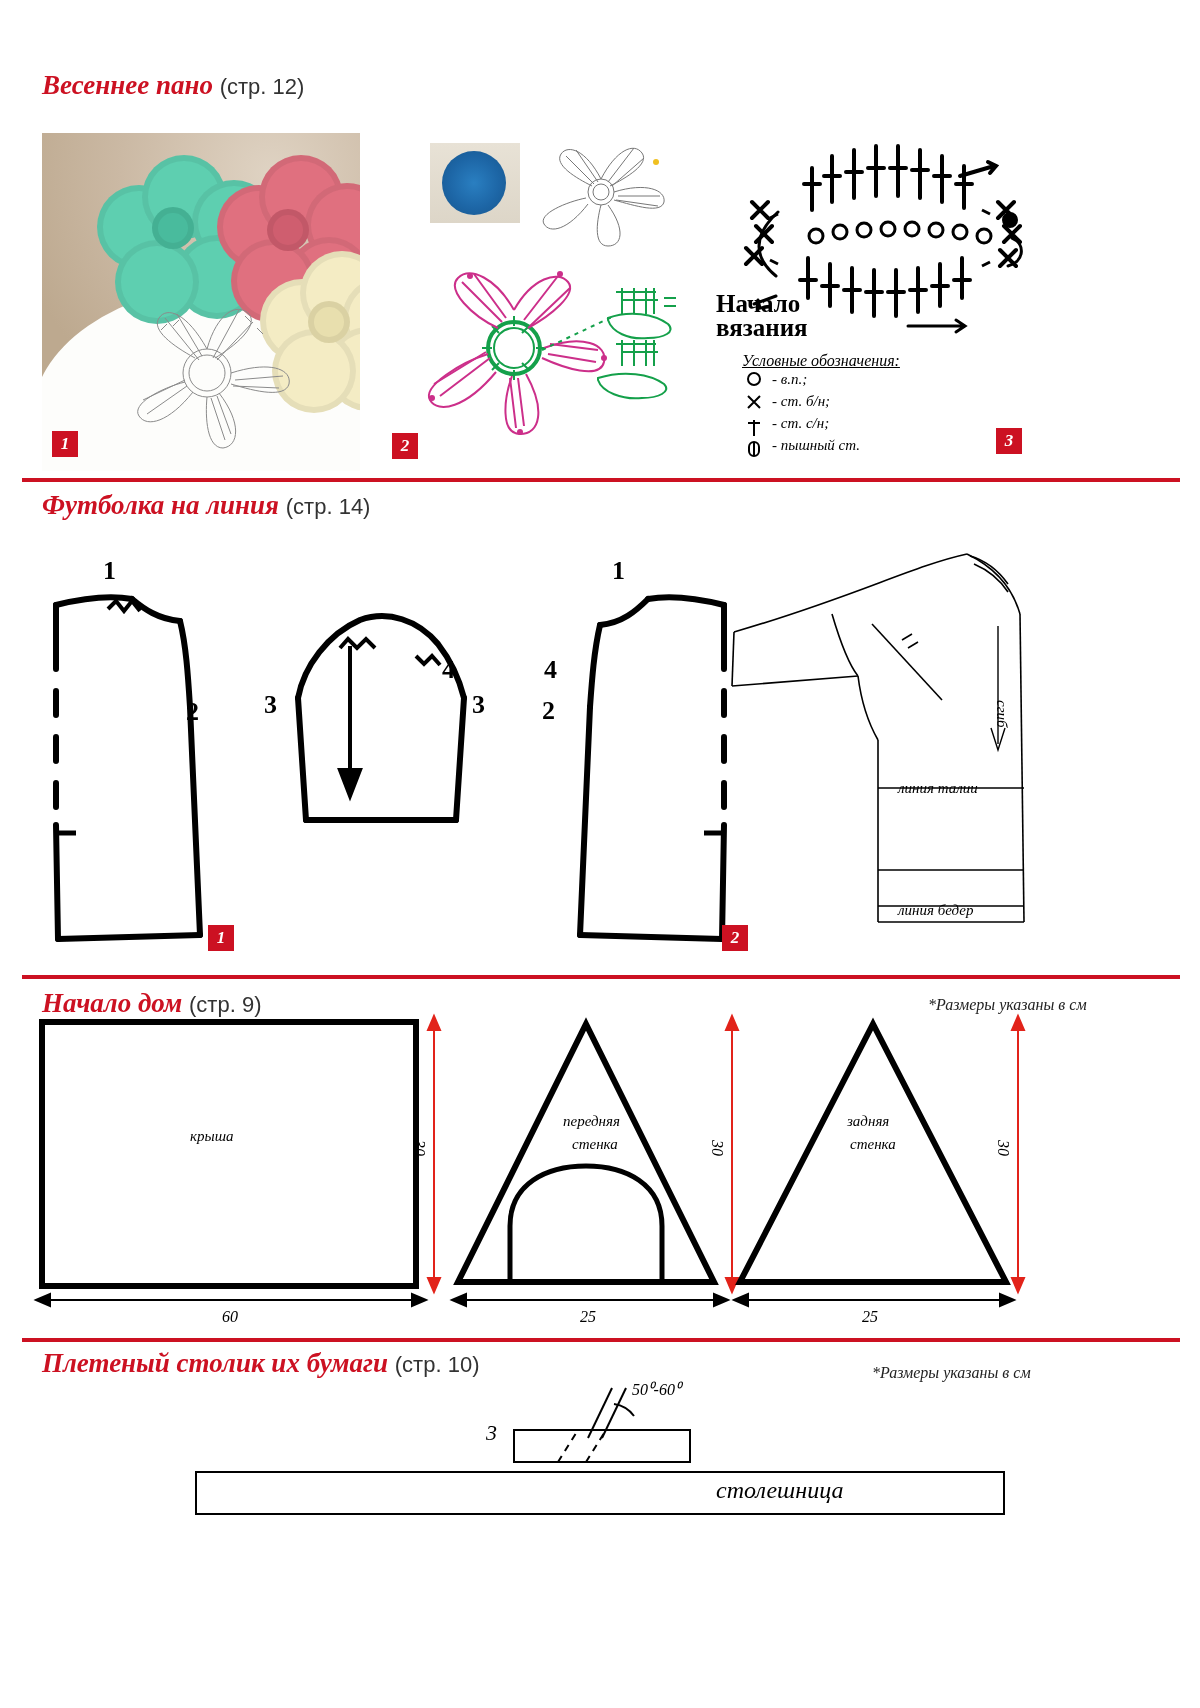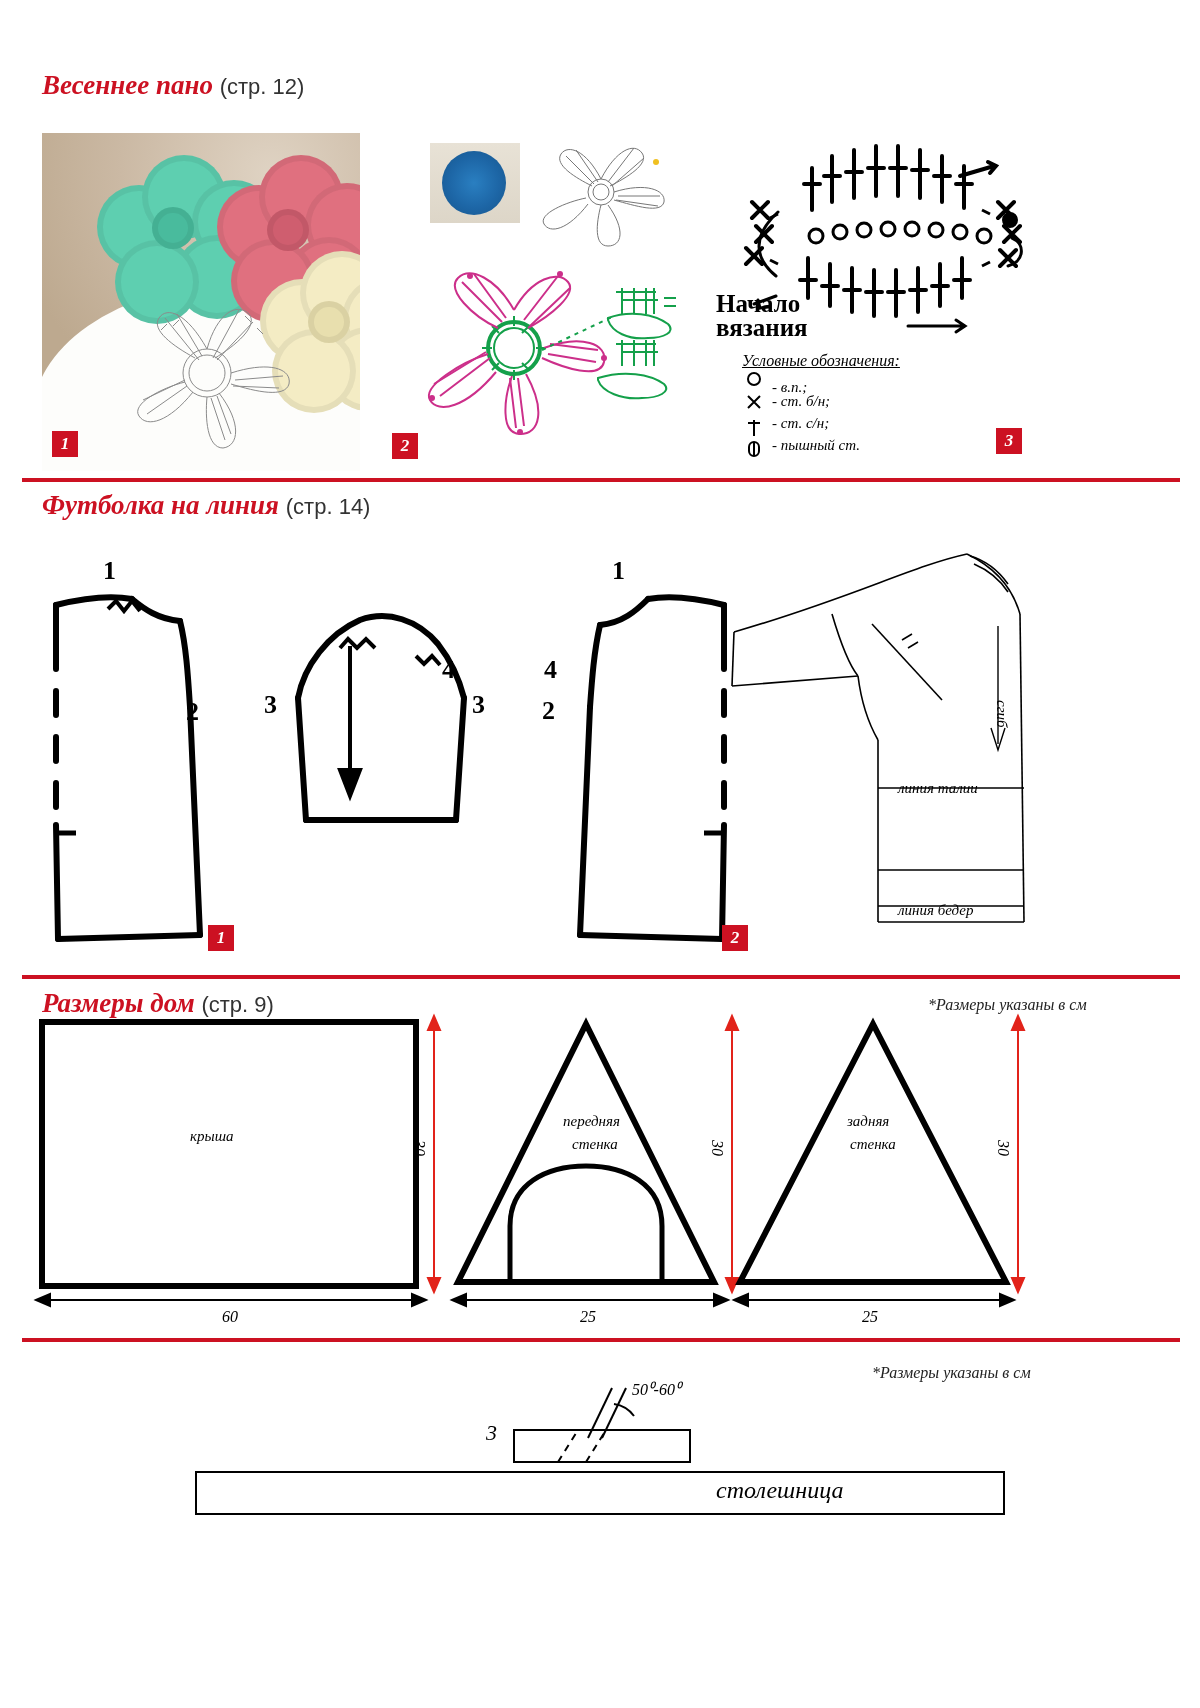--- a/index.html
+++ b/index.html
@@ -309,21 +309,21 @@
   <div class="lbl" style="left:742px;top:352px;text-decoration:underline;font-size:16px;">Условные обозначения:</div>
   <div class="svgwrap" style="left:744px;top:370px;">
     <svg width="24" height="88" viewBox="0 0 24 88">
       <circle cx="10" cy="9" r="6" fill="none" stroke="#000" stroke-width="2"></circle>
       <path d="M4 26 l12 12 M16 26 l-12 12" stroke="#000" stroke-width="2"></path>
       <path d="M10 50 v16 M4 53 h12" stroke="#000" stroke-width="2"></path>
       <rect x="5" y="72" width="10" height="14" rx="5" fill="none" stroke="#000" stroke-width="2"></rect>
       <path d="M10 72 v14" stroke="#000" stroke-width="2"></path>
     </svg>
   </div>
-  <div class="lbl" style="left:772px;top:379px;">- в.п.;</div>
+  <div class="lbl" style="left:772px;top:371px;">- в.п.;</div>
   <div class="lbl" style="left:772px;top:393px;">- ст. б/н;</div>
   <div class="lbl" style="left:772px;top:415px;">- ст. с/н;</div>
   <div class="lbl" style="left:772px;top:437px;">- пышный ст.</div>
 
   <div class="badge" style="left:996px;top:428px;">3</div>
 
   <div class="rule" style="top:478px;"></div>
 
   <div class="sec-title" style="left:42px;top:490px;">
     <span class="name">Футболка на линия</span>
@@ -443,21 +443,21 @@
       </g>
     </svg>
   </div>
   <div class="lbl" style="left:1010px;top:700px;transform:rotate(90deg);transform-origin:left top;font-size:15px;">сгиб</div>
   <div class="lbl" style="left:898px;top:780px;">линия талии</div>
   <div class="lbl" style="left:898px;top:902px;">линия бедер</div>
 
   <div class="rule" style="top:975px;"></div>
 
   <div class="sec-title" style="left:42px;top:988px;">
-    <span class="name">Размеры дом</span>
+    <span class="name">Начало дом</span>
     <span class="page">(стр. 9)</span>
   </div>
   <div class="note" style="left:928px;top:996px;">*Размеры указаны в см</div>
 
   <div class="svgwrap" style="left:38px;top:1018px;">
     <svg width="382" height="272" viewBox="0 0 382 272">
       <rect x="4" y="4" width="374" height="264" fill="none" stroke="#000" stroke-width="6"></rect>
     </svg>
   </div>
   <div class="lbl" style="left:190px;top:1128px;">крыша</div>
@@ -540,20 +540,24 @@
         <path d="M8 10 L 272 10"></path>
         <path d="M0 10 L 14 4 L 14 16 Z"></path>
         <path d="M280 10 L 266 4 L 266 16 Z"></path>
       </g>
     </svg>
   </div>
   <div class="dim" style="left:862px;top:1308px;">25</div>
 
   <div class="rule" style="top:1338px;"></div>
 
+  <div class="sec-title" style="left:42px;top:1348px;">
+    <span class="name">Плетеный столик их бумаги</span>
+    <span class="page">(стр. 10)</span>
+  </div>
   <div class="note" style="left:872px;top:1364px;">*Размеры указаны в см</div>
 
   <div class="svgwrap" style="left:190px;top:1388px;">
     <svg width="820" height="130" viewBox="0 0 820 130">
       <g stroke="#000" fill="none" stroke-width="2">
 
         <rect x="324" y="42" width="176" height="32"></rect>
 
         <g stroke-dasharray="7 6">
           <path d="M368 74 L 388 42"></path>

